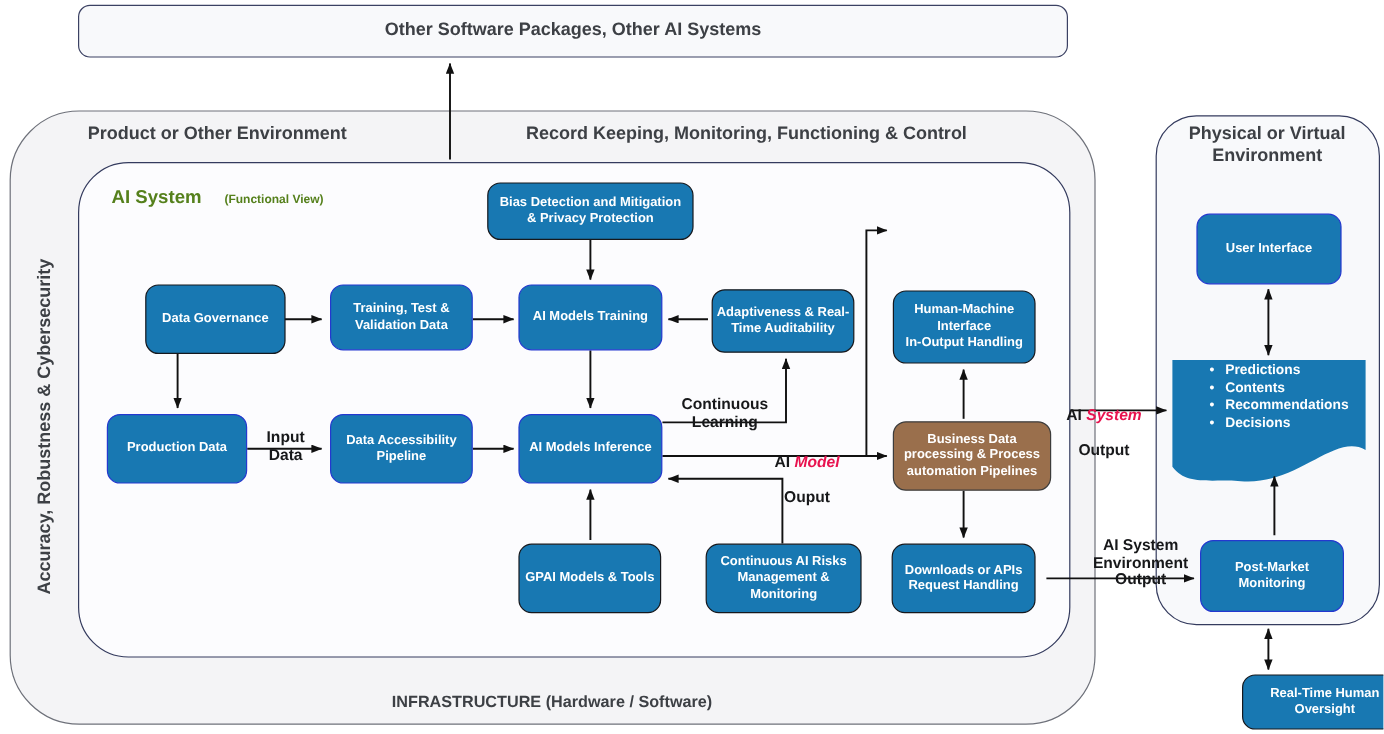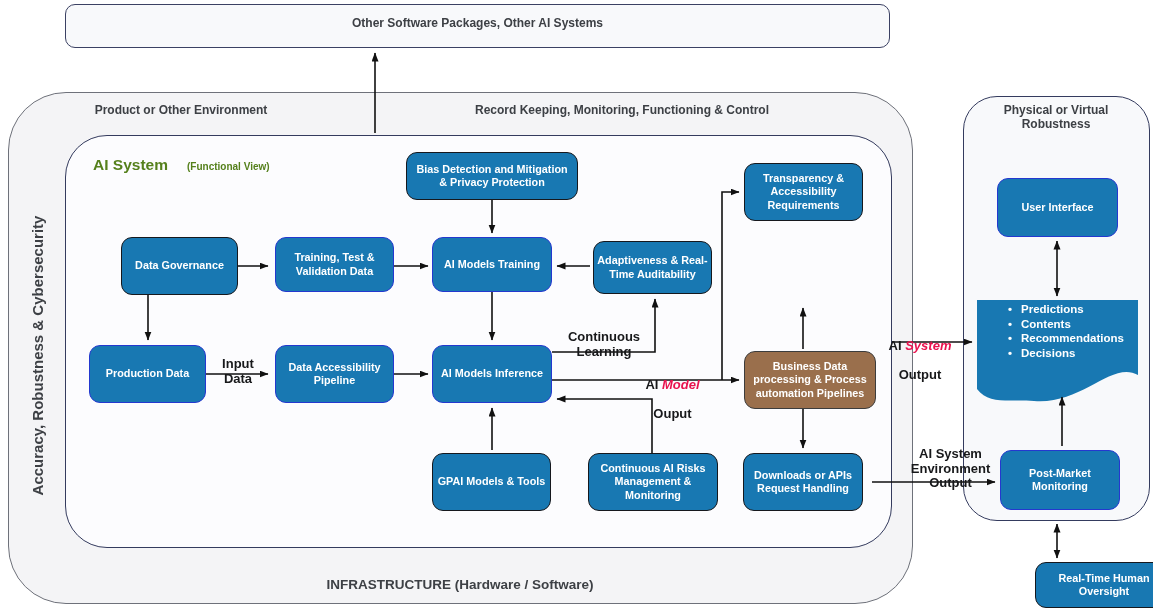--- a/index.html
+++ b/index.html
@@ -3,21 +3,21 @@
 <meta charset="utf-8">
 <style>
   html,body{margin:0;padding:0;background:#fff;}
   .stage{position:relative;width:1153px;height:612px;background:#ffffff;overflow:hidden;
          font-family:"Liberation Sans",sans-serif;}
   .container{position:absolute;box-sizing:border-box;}
   #top-box{left:65px;top:4px;width:825px;height:44px;border:1.4px solid #3b4163;border-radius:10px;background:#f8f9fb;}
   #outer-box{left:8px;top:92px;width:905px;height:512px;border:1.4px solid #6e717a;border-radius:58px;background:#f4f4f6;}
   #inner-box{left:65px;top:135px;width:827px;height:413px;border:1.4px solid #343b5e;border-radius:42px;background:#fcfcfe;}
   #right-panel{left:963px;top:96px;width:187px;height:425px;border:1.4px solid #343b5e;border-radius:34px;background:#f8f9fb;}
-  .hdr{position:absolute;font-weight:bold;color:#3d4045;font-size:12px;text-align:center;white-space:pre-line;line-height:1.2;}
+  .hdr{position:absolute;font-weight:bold;color:#3d4045;font-size:15px;text-align:center;white-space:pre-line;line-height:1.2;}
   .green-title{position:absolute;font-weight:bold;color:#55801c;}
   .side{position:absolute;left:-133px;top:347px;width:340px;text-align:center;transform:rotate(-90deg);
         font-weight:bold;color:#3d4045;font-size:15px;}
   .node{position:absolute;display:flex;align-items:center;justify-content:center;text-align:center;
         color:#fff;font-weight:bold;font-size:10.8px;line-height:1.25;white-space:pre-line;
         border-radius:11px;box-sizing:border-box;padding:2px;z-index:3;}
   .blue{background:#1878b2;border:1.6px solid #16181d;}
   .blueB{border-color:#2438cf;}
   .brown{background:#9a6f4c;border:1.6px solid #3c3c3c;}
   .elabel{position:absolute;font-weight:bold;color:#17181a;font-size:13px;line-height:1.13;
@@ -76,21 +76,21 @@
   </svg>
 
   <div class="hdr" style="left:65px;top:16px;width:825px;">Other Software Packages, Other AI Systems</div>
   <div class="hdr" style="left:41px;top:103px;width:280px;">Product or Other Environment</div>
   <div class="hdr" style="left:402px;top:103px;width:440px;">Record Keeping, Monitoring, Functioning &amp; Control</div>
   <div class="side">Accuracy, Robustness &amp; Cybersecurity</div>
   <div class="hdr" style="left:260px;top:577px;width:400px;font-size:13.5px;">INFRASTRUCTURE (Hardware / Software)</div>
   <div class="green-title" style="left:93px;top:156px;font-size:15.5px;">AI System</div>
   <div class="green-title" style="left:187px;top:161px;font-size:10px;">(Functional View)</div>
   <div class="hdr" style="left:966px;top:103px;width:180px;">Physical or Virtual
-Robustness</div>
+Environment</div>
 
   <div class="node blue" style="left:406px;top:152px;width:172px;height:48px;">
     <span>Bias Detection and Mitigation
 &amp; Privacy Protection</span></div>
   <div class="node blue" style="left:89px;top:237px;width:117px;height:58px;margin-left:32px;">
     <span>Data Governance</span></div>
   <div class="node blue blueB" style="left:275px;top:237px;width:119px;height:55px;">
     <span>Training, Test &amp;
 Validation Data</span></div>
   <div class="node blue blueB" style="left:432px;top:237px;width:120px;height:55px;">
@@ -107,24 +107,24 @@
     <span>AI Models Inference</span></div>
   <div class="node blue" style="left:432px;top:453px;width:119px;height:58px;">
     <span>GPAI Models &amp; Tools</span></div>
   <div class="node blue" style="left:588px;top:453px;width:130px;height:58px;">
     <span>Continuous AI Risks
 Management &amp;
 Monitoring</span></div>
   <div class="node blue" style="left:743px;top:453px;width:120px;height:58px;">
     <span>Downloads or APIs
 Request Handling</span></div>
-  <div class="node blue" style="left:744px;top:163px;width:119px;height:58px;">
-    <span>Transparency &amp;
-Accessibility
-Requirements</span></div>
+  <div class="node blue" style="left:744px;top:242px;width:119px;height:61px;">
+    <span>Human-Machine
+Interface
+In-Output Handling</span></div>
   <div class="node brown" style="left:744px;top:351px;width:132px;height:58px;">
     <span><span class="strong">Business</span><span> Data
 processing &amp; Process
 automation Pipelines</span></span></div>
   <div class="node blue blueB" style="left:997px;top:178px;width:121px;height:59px;">
     <span>User Interface</span></div>
   <div class="node blue blueB" style="left:1000px;top:450px;width:120px;height:60px;">
     <span>Post-Market
 Monitoring</span></div>
   <div class="node blue" style="left:1035px;top:562px;width:138px;height:46px;">

